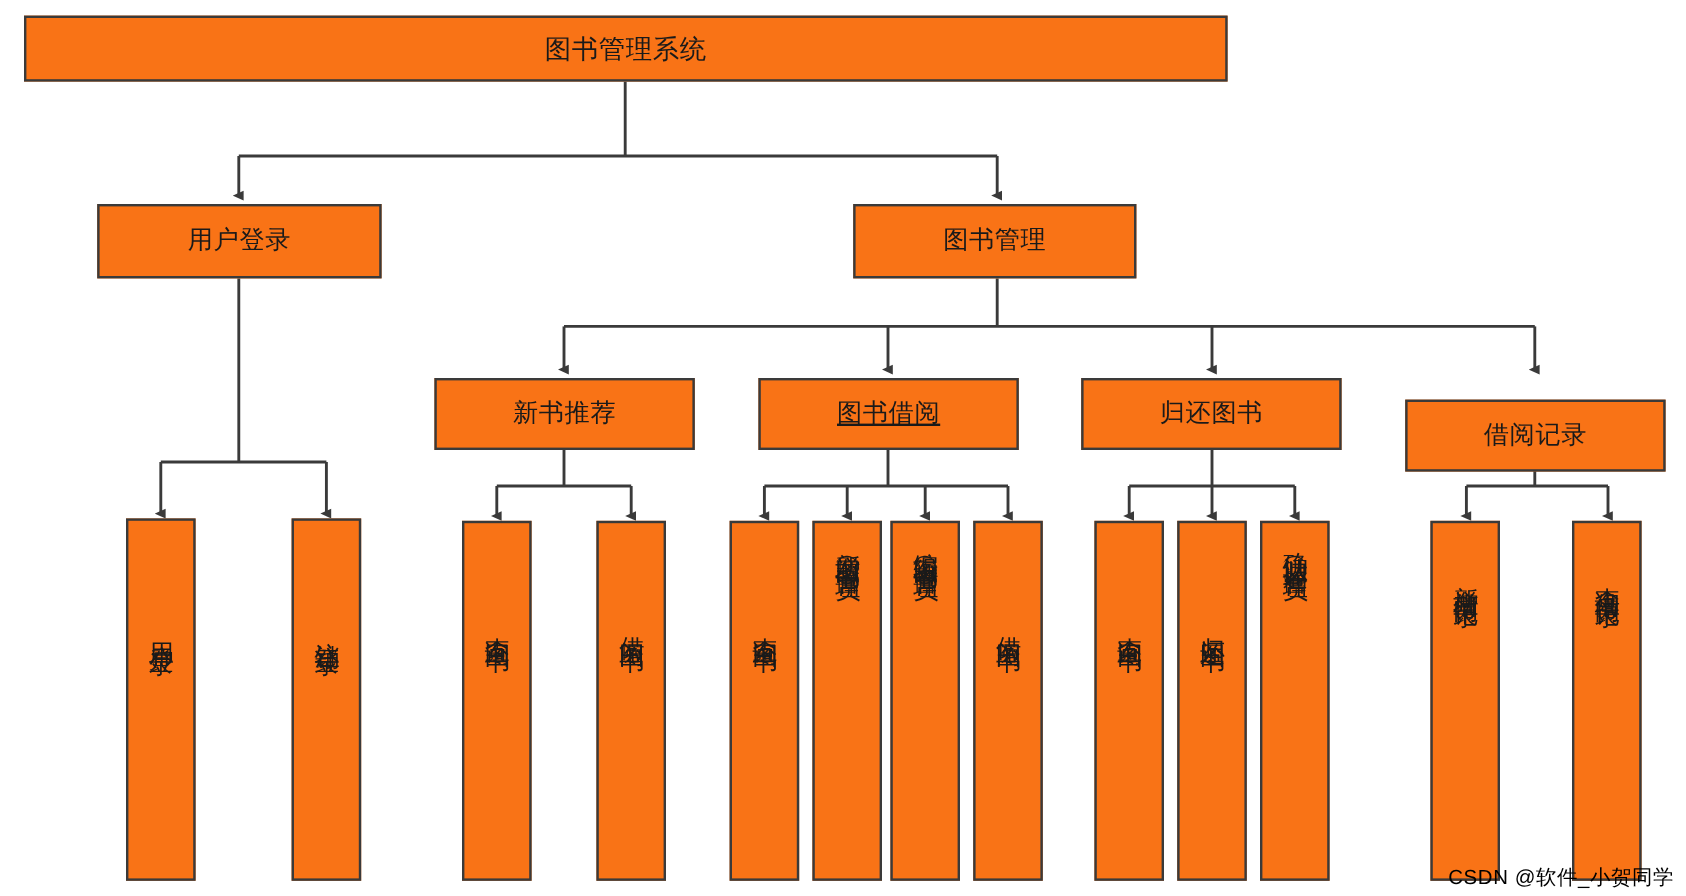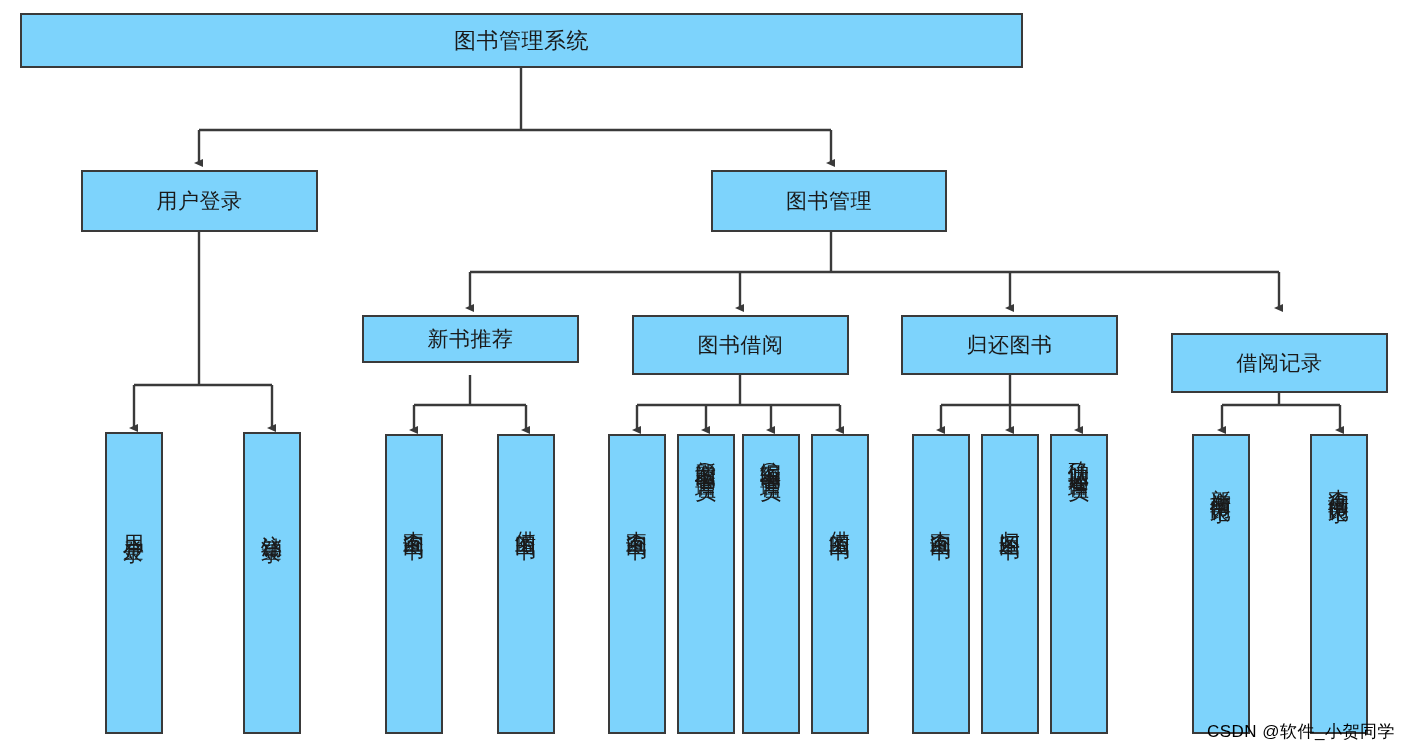--- a/index.html
+++ b/index.html
@@ -22,21 +22,21 @@
     position: absolute;
     left: 0;
     top: 0;
     width: 1405px;
     height: 747px;
     pointer-events: none;
   }
   .node {
     position: absolute;
     box-sizing: border-box;
-    background: #7dd3fc;
+    background: #f97316;
     border: 2px solid #3a3a3a;
     display: flex;
     align-items: center;
     justify-content: center;
     color: #1a1a1a;
     z-index: 2;
   }
   .node .label {
     display: block;
     text-align: center;
@@ -138,24 +138,24 @@
     <span class="label">图书管理系统</span>
   </div>
 
   <div class="node horiz" style="left:81px; top:170px; width:237px; height:62px;">
     <span class="label">用户登录</span>
   </div>
   <div class="node horiz" style="left:711px; top:170px; width:236px; height:62px;">
     <span class="label">图书管理</span>
   </div>
 
-  <div class="node horiz" style="left:362px; top:315px; width:217px; height:48px;">
+  <div class="node horiz" style="left:362px; top:315px; width:217px; height:60px;">
     <span class="label">新书推荐</span>
   </div>
-  <div class="node horiz" style="left:632px; top:315px; width:217px; height:60px;">
+  <div class="node horiz" style="left:632px; top:315px; width:217px; height:60px;text-decoration:underline;">
     <span class="label">图书借阅</span>
   </div>
   <div class="node horiz" style="left:901px; top:315px; width:217px; height:60px;">
     <span class="label">归还图书</span>
   </div>
   <div class="node horiz" style="left:1171px; top:333px; width:217px; height:60px;">
     <span class="label">借阅记录</span>
   </div>
 
   <div class="node vert" style="left:105px; top:432px; width:58px; height:302px; padding-top:84px;">

